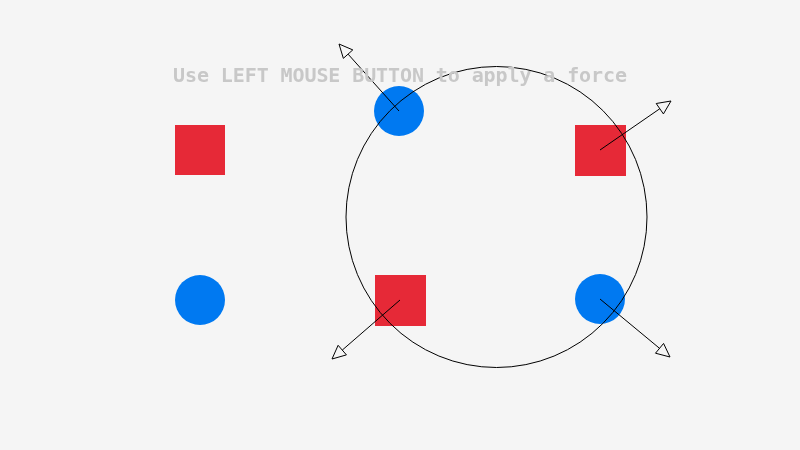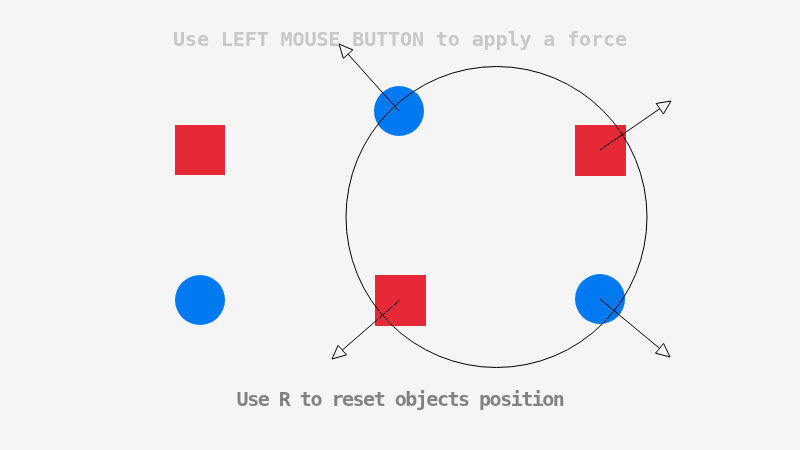--- a/index.html
+++ b/index.html
@@ -26,20 +26,21 @@
   .hud-text {
     position: absolute;
     left: 0;
     width: 800px;
     text-align: center;
     font-size: 20px;
     font-weight: bold;
     line-height: 22px;
     white-space: pre;
     pointer-events: none;
+    margin-top: 36px;
   }
   .hud-top {
     top: 28px;
     color: #c8c8c8;
     letter-spacing: -0.1px;
   }
   .hud-bottom {
     top: 388px;
     color: #828282;
     letter-spacing: -1.5px;
@@ -70,14 +71,13 @@
         <polygon points="332,359 338.11385531136443,345.30252675740155 346.42278370382473,354.878918802949" fill="none" stroke="#000000" stroke-width="1"></polygon>
       </g>
       <g>
         <line x1="600" y1="299" x2="659.5318519474777" y2="348.3263916136243" stroke="#000000" stroke-width="1"></line>
         <polygon points="670,357 655.4872819330732,353.2077692172158 663.576421961882,343.44501401003276" fill="none" stroke="#000000" stroke-width="1"></polygon>
       </g>
     </svg>
 
   <div class="hud-text hud-top">Use LEFT MOUSE BUTTON to apply a force</div>
 
-  <div class="hud-text hud-bottom">Use R to reset objects position</div>
 </div>
 
 </body></html>

